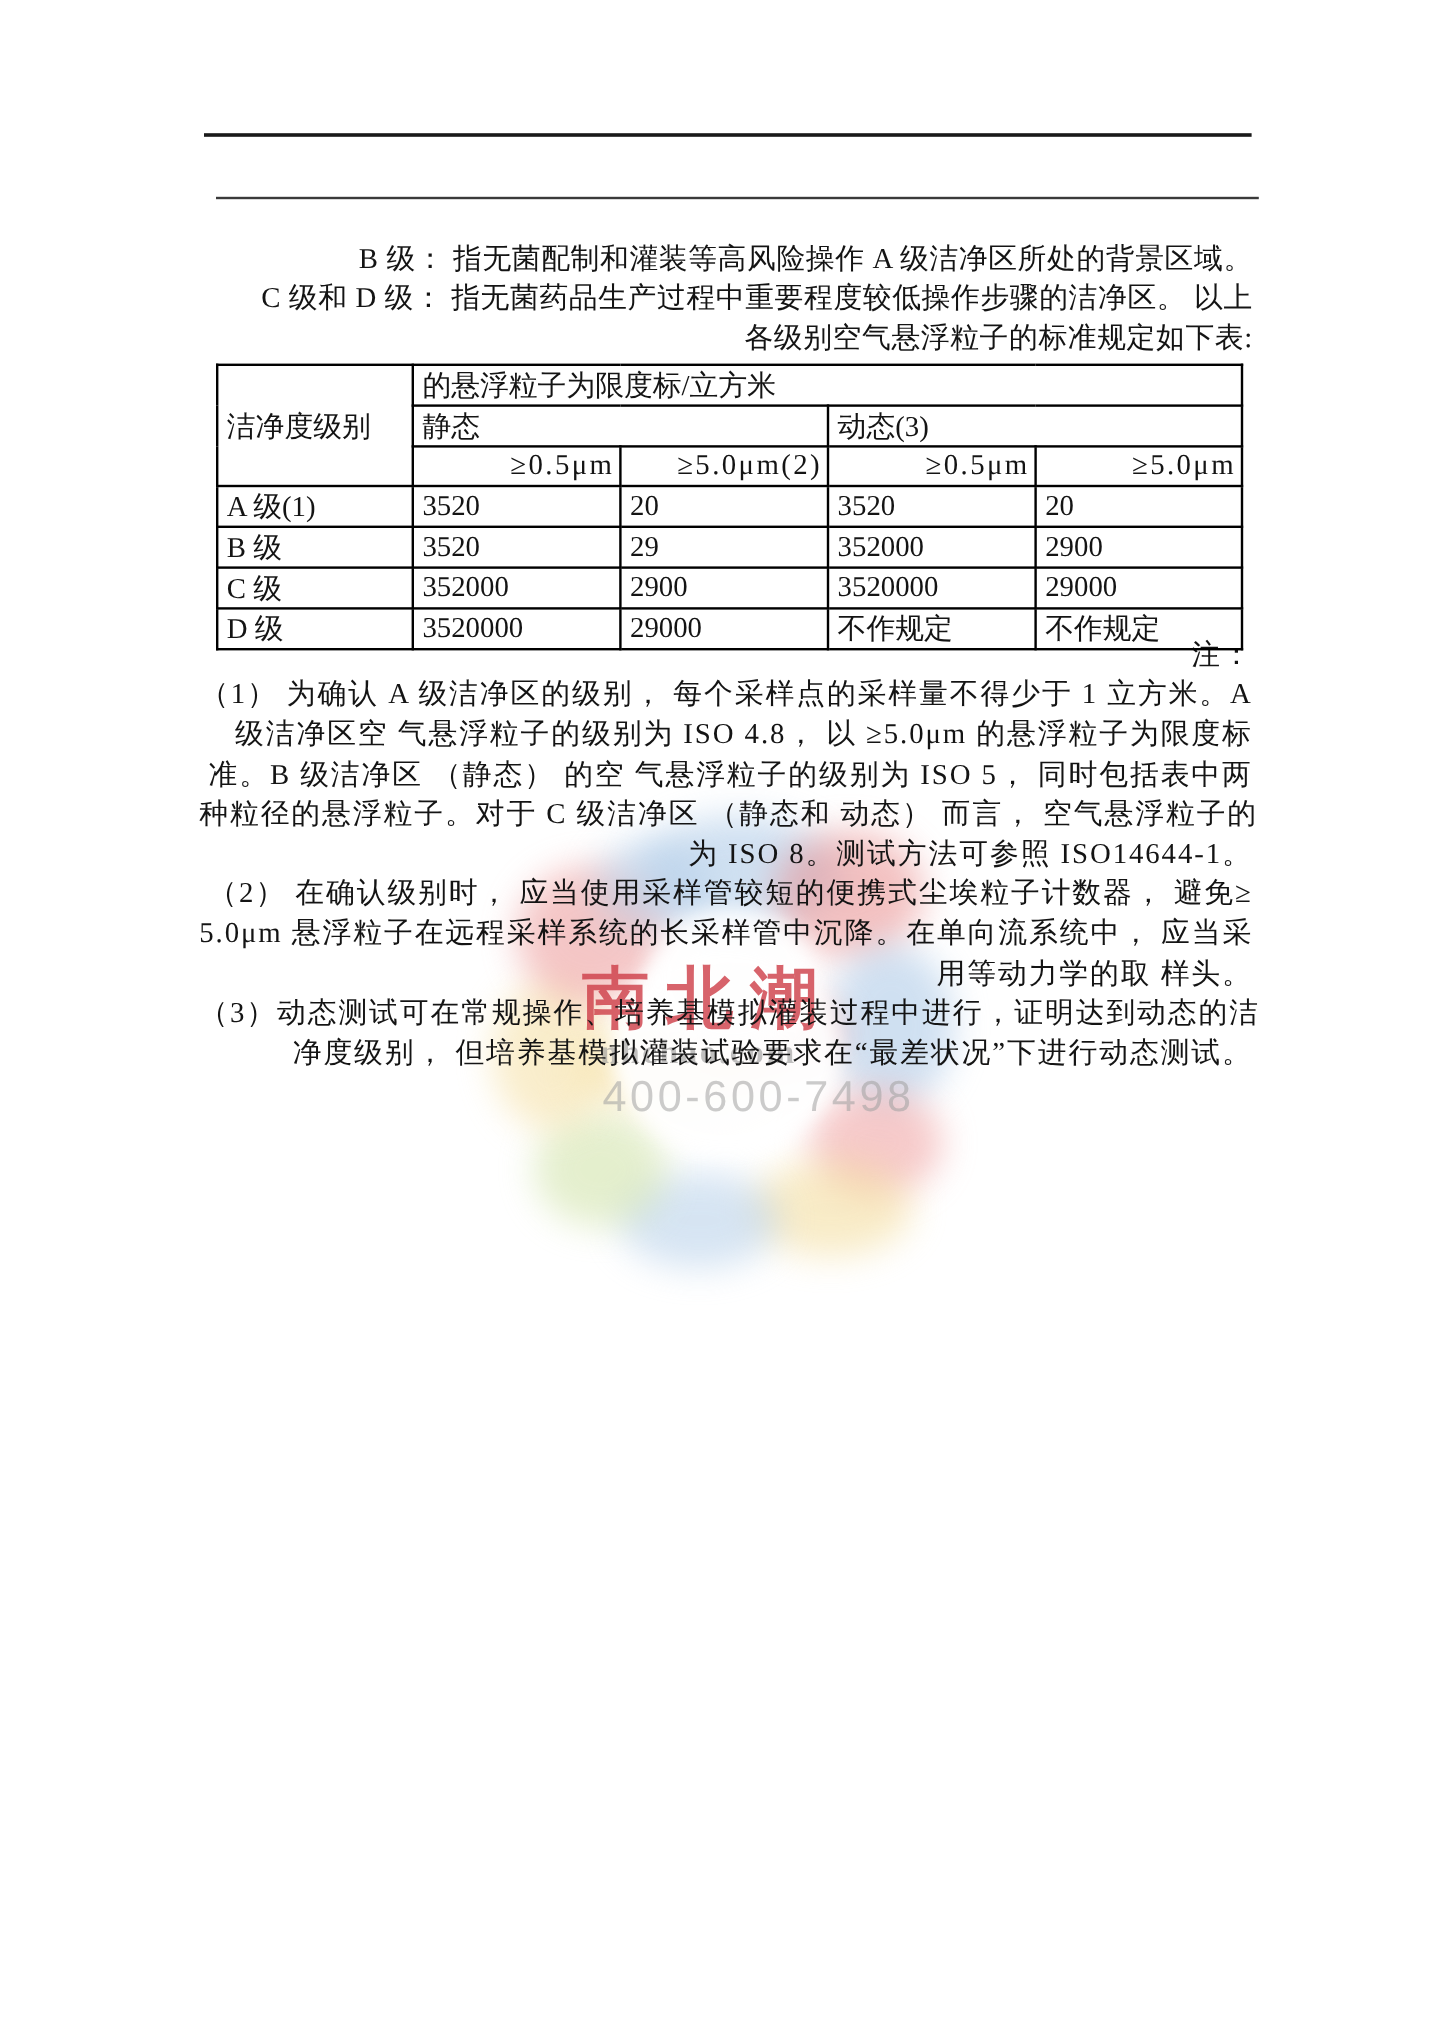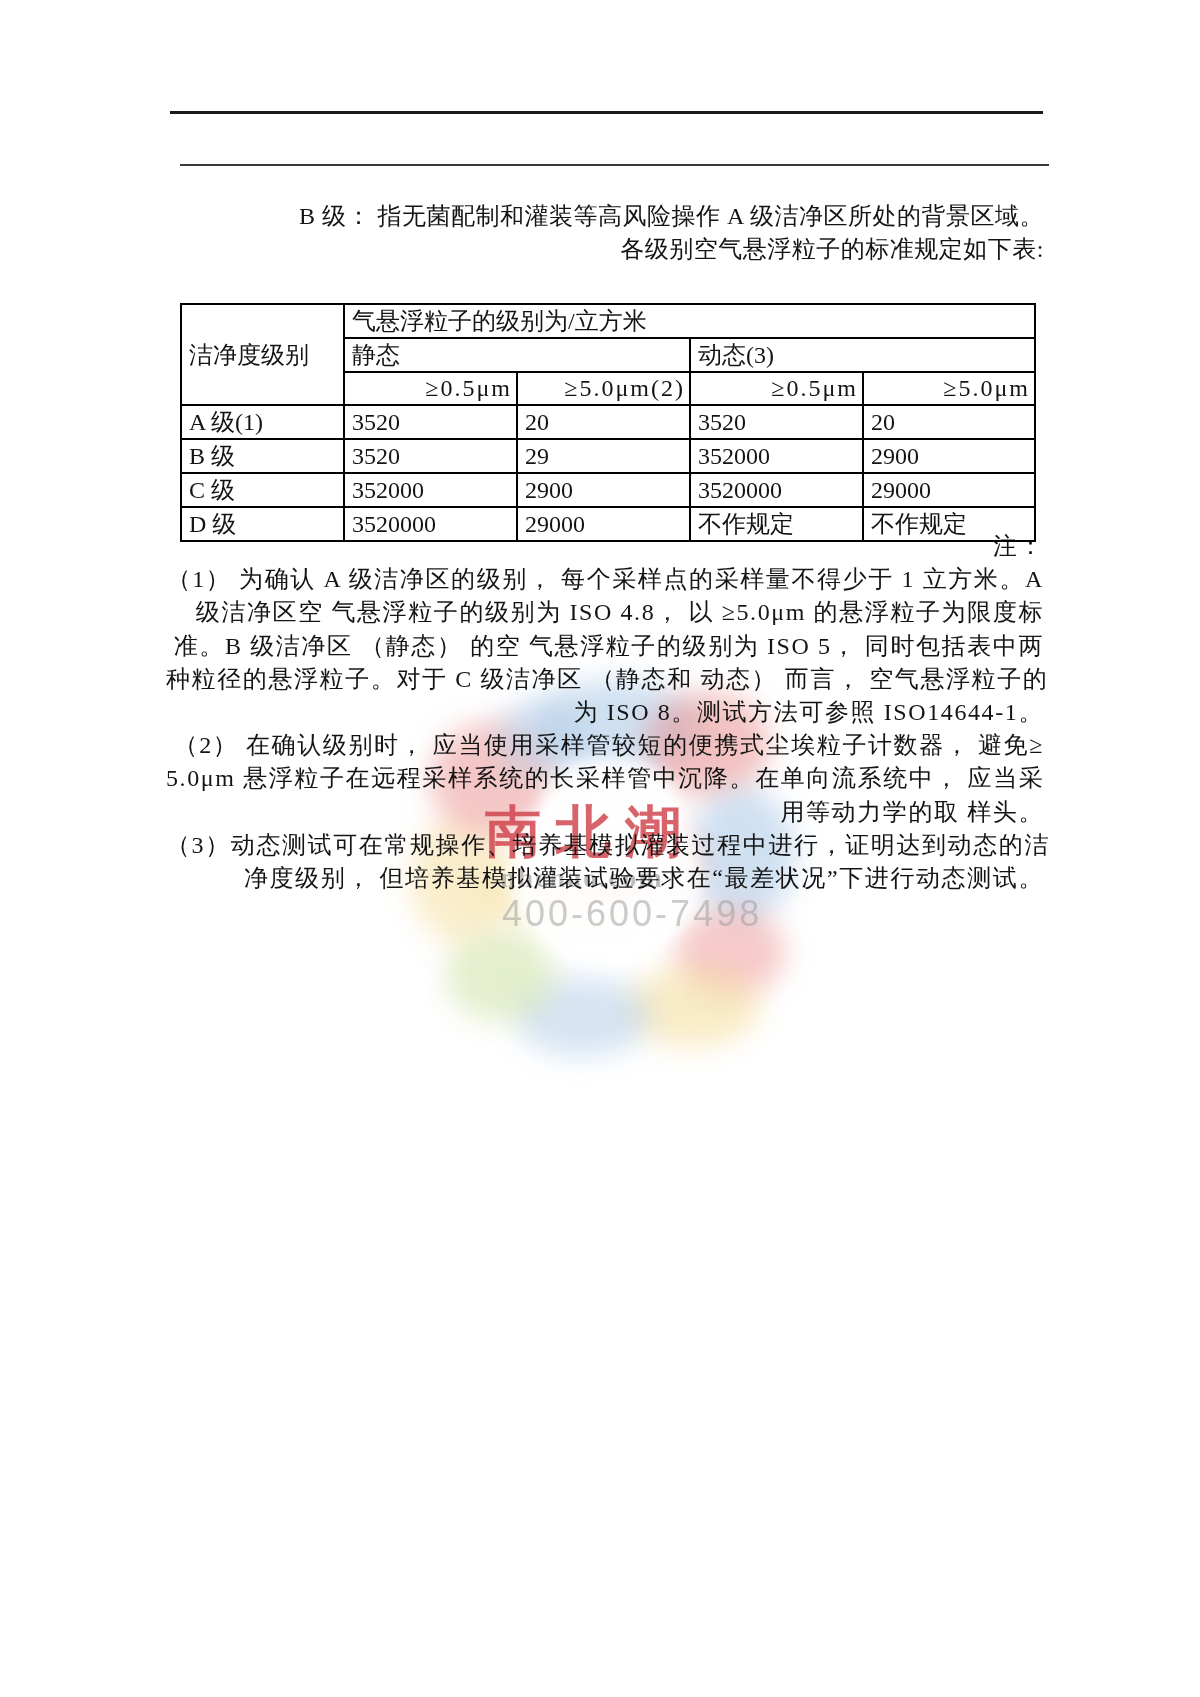--- a/index.html
+++ b/index.html
@@ -101,35 +101,36 @@
     <div class="wm-blob bw2"></div>
     <div class="wm-brand">南北潮</div>
     <div class="wm-domain">nhchao.com</div>
     <div class="wm-phone">400-600-7498</div>
   </div>
 
   <div class="content">
 
     <div class="intro">
       <div class="para-line">B 级：  指无菌配制和灌装等高风险操作 A 级洁净区所处的背景区域。</div>
+      <div class="para-line">C 级和 D 级：  指无菌药品生产过程中重要程度较低操作步骤的洁净区。 以上</div>
       <div class="para-line">各级别空气悬浮粒子的标准规定如下表:</div>
     </div>
 
     <table class="limits">
       <colgroup>
         <col style="width:163px">
           <col style="width:173px">
           <col style="width:173px">
           <col style="width:173px">
           <col>
       </colgroup>
       <tbody>
           <tr style="height:32px">
         <td rowspan="3" class="vtop">洁净度级别</td>
-        <td colspan="4">气悬浮粒子的级别为/立方米</td>
+        <td colspan="4">的悬浮粒子为限度标/立方米</td>
       </tr>
       <tr style="height:30px">
         <td colspan="2">静态</td>
         <td colspan="2">动态(3)</td>
       </tr>
       <tr style="height:33px">
         <td class="szcell">≥0.5μm</td>
         <td class="szcell">≥5.0μm(2)</td>
         <td class="szcell">≥0.5μm</td>
         <td class="szcell">≥5.0μm</td>

